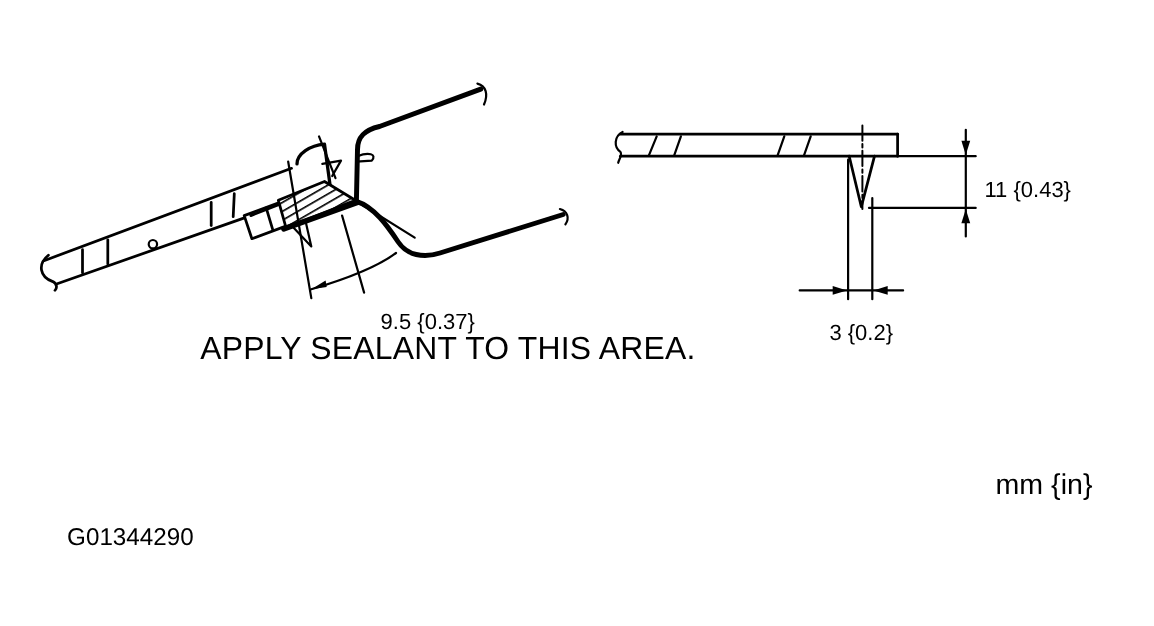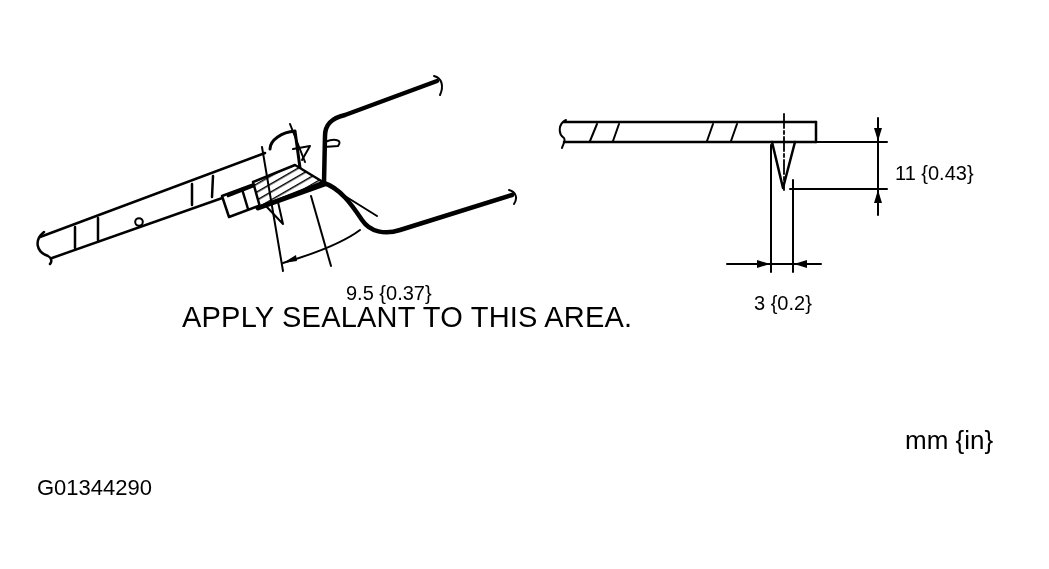--- a/index.html
+++ b/index.html
@@ -34,20 +34,21 @@
     }
     .instruction {
       font-size: 29px;
       letter-spacing: 0.2px;
     }
     .unit-label {
       font-size: 26px;
     }
     .figure-id {
       font-size: 22px;
+      margin-left: 24px;
     }
   </style>
 </head>
 <body>
 
 <svg id="diagram" viewBox="0 0 1049 569" xmlns="http://www.w3.org/2000/svg">
   <defs>
     <pattern id="hatch" patternUnits="userSpaceOnUse" width="7" height="7" patternTransform="rotate(60)">
       <rect width="7" height="7" fill="#ffffff"></rect>
       <line x1="0" y1="0" x2="0" y2="7" stroke="#000" stroke-width="3"></line>

